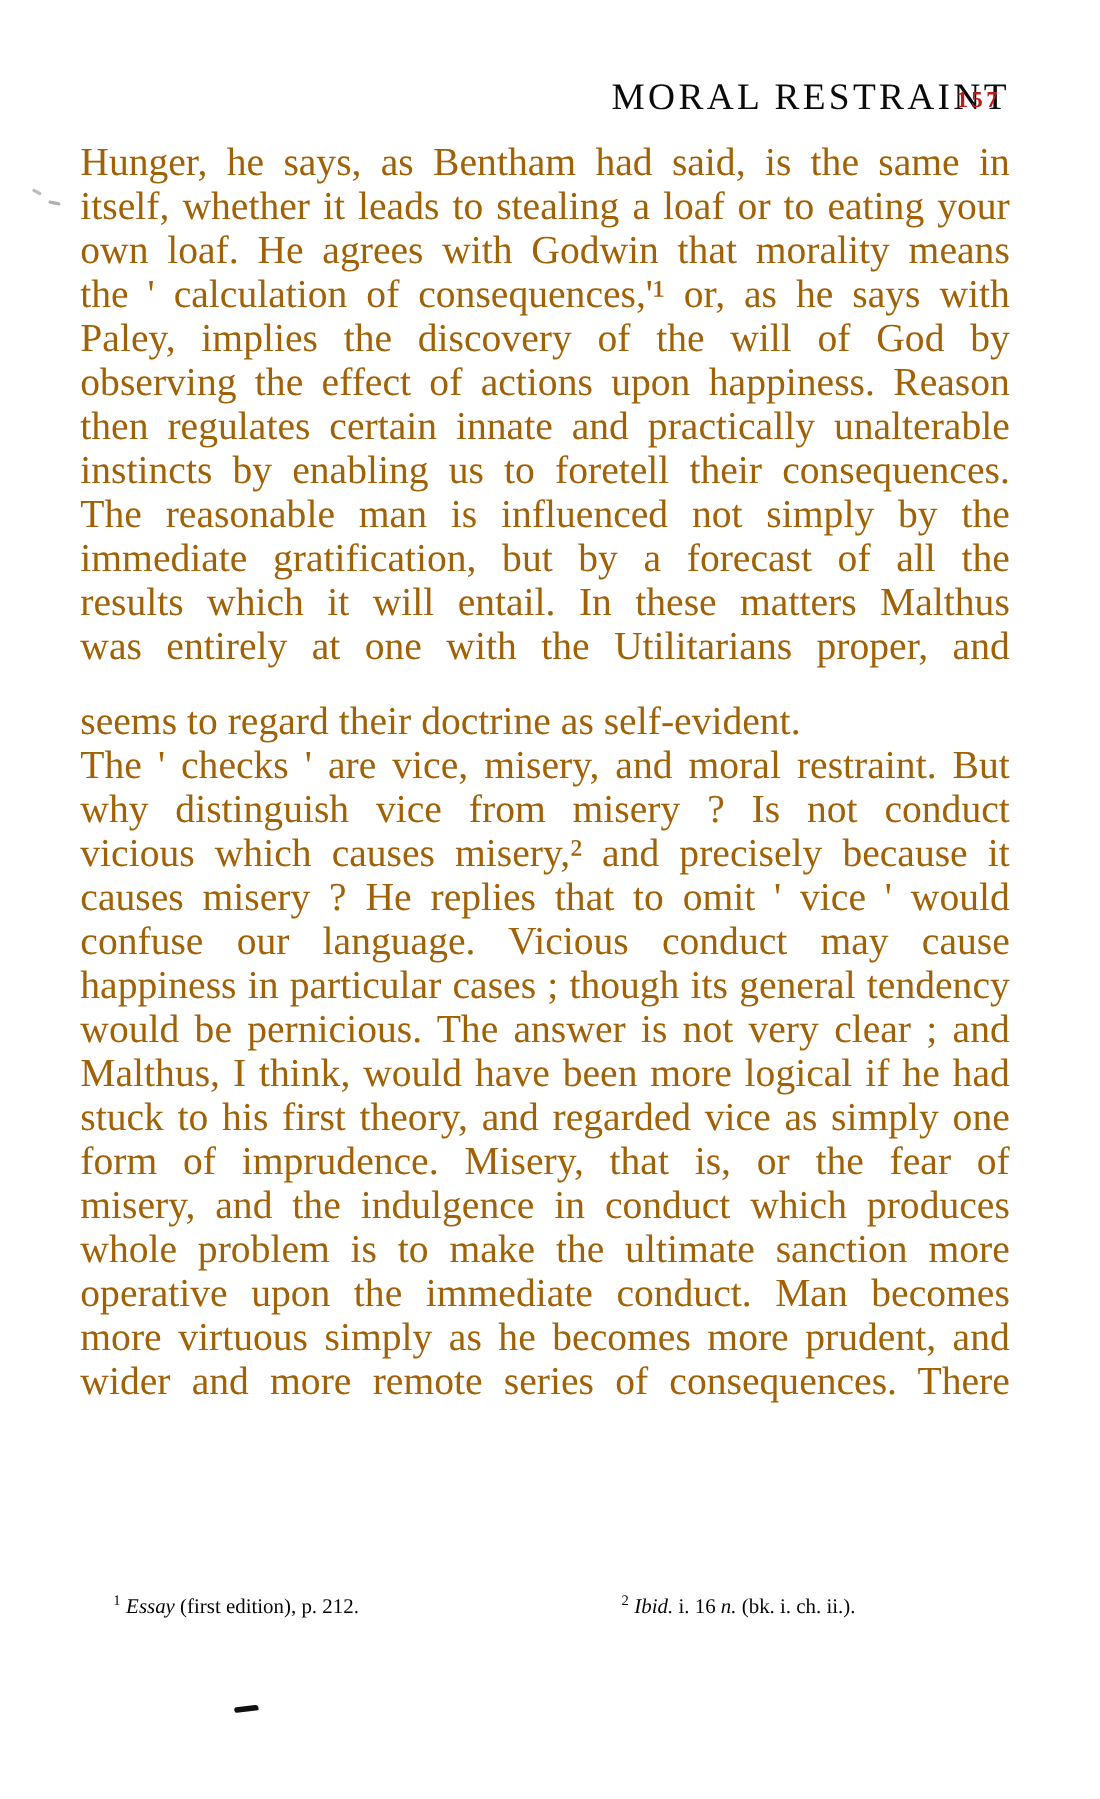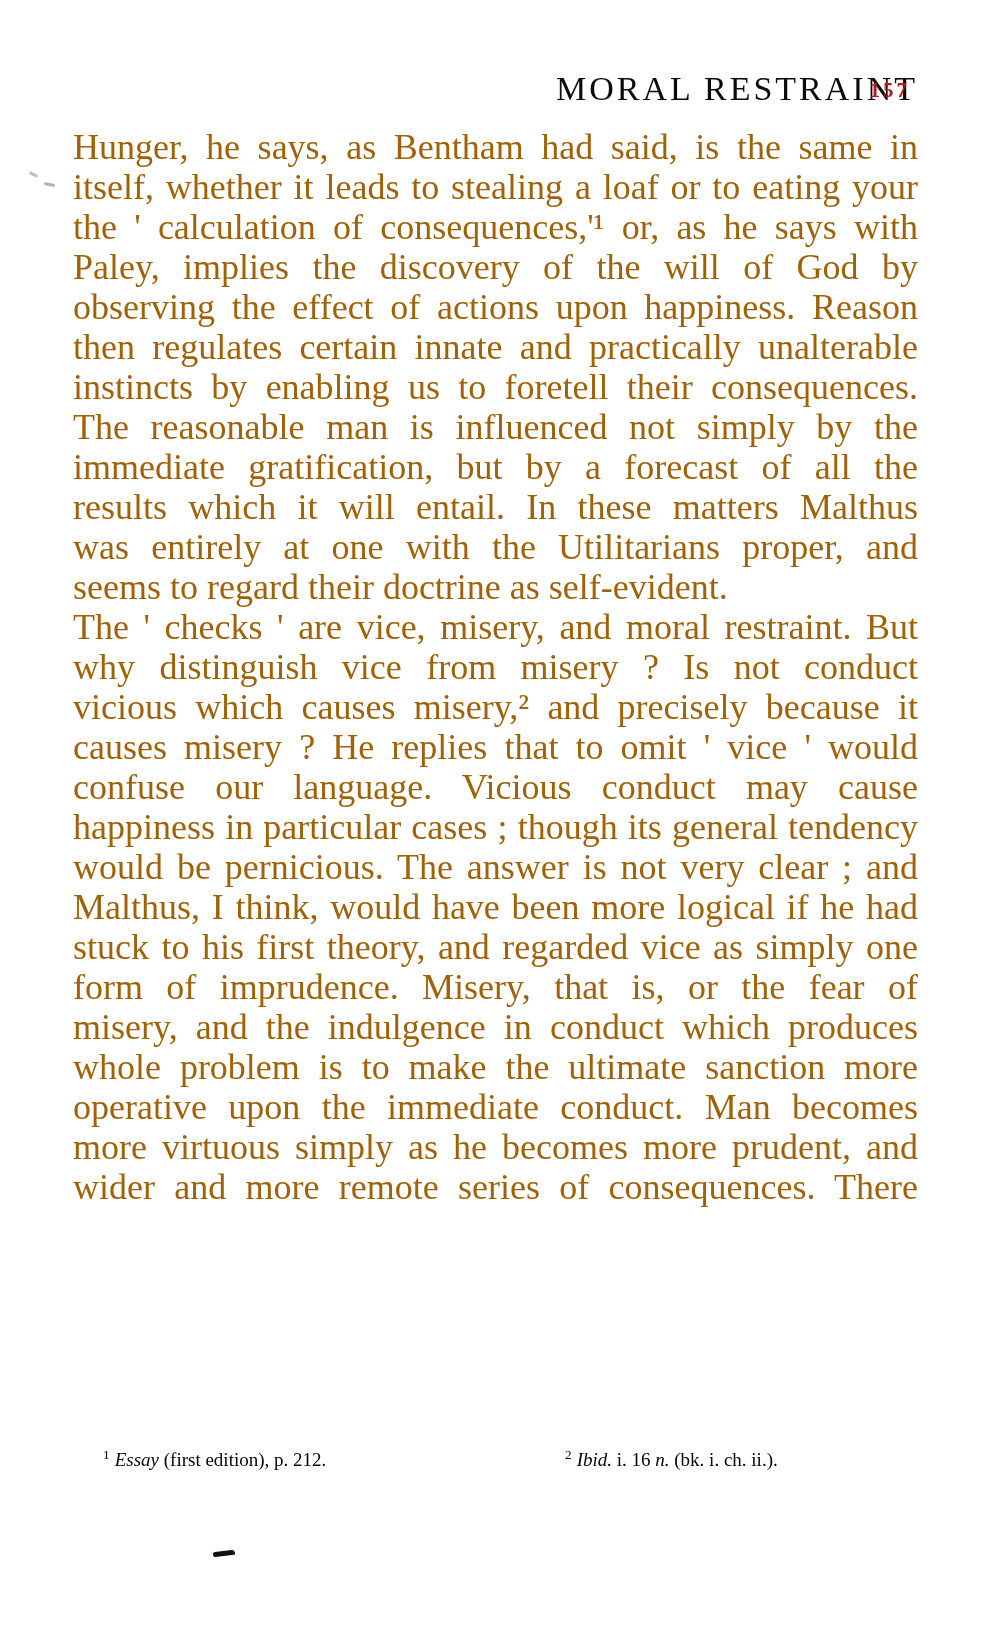--- a/index.html
+++ b/index.html
@@ -39,21 +39,21 @@
     font-size: 36px;
     line-height: 40px;
     color: #a16207;
   }
   .tl {
     text-align: justify;
     text-align-last: justify;
     white-space: nowrap;
     height: 40px;
   }
-  .tl.endline { text-align-last: left; }
+  .tl.endline { text-align-last: left; margin-top: 28px; }
   .tl.indent { padding-left: 38px; }
   
   .footnotes {
     position: absolute;
     top: 1440px;
     left: 73px;
     width: 845px;
     height: 44px;
     font-size: 19px;
     line-height: 30px;
@@ -86,20 +86,21 @@
     <div class="pagenum">157</div>
   </div>
 
   <span class="smudge-a"></span>
   <span class="smudge-b"></span>
 
   <div class="body-text">
     <div>
       <div class="tl">Hunger, he says, as Bentham had said, is the same in</div>
       <div class="tl">itself, whether it leads to stealing a loaf or to eating your</div>
+      <div class="tl">own loaf. He agrees with Godwin that morality means</div>
       <div class="tl">the ' calculation of consequences,'¹ or, as he says with</div>
       <div class="tl">Paley, implies the discovery of the will of God by</div>
       <div class="tl">observing the effect of actions upon happiness. Reason</div>
       <div class="tl">then regulates certain innate and practically unalterable</div>
       <div class="tl">instincts by enabling us to foretell their consequences.</div>
       <div class="tl">The reasonable man is influenced not simply by the</div>
       <div class="tl">immediate gratification, but by a forecast of all the</div>
       <div class="tl">results which it will entail. In these matters Malthus</div>
       <div class="tl">was entirely at one with the Utilitarians proper, and</div>
       <div class="tl endline">seems to regard their doctrine as self-evident.</div>

